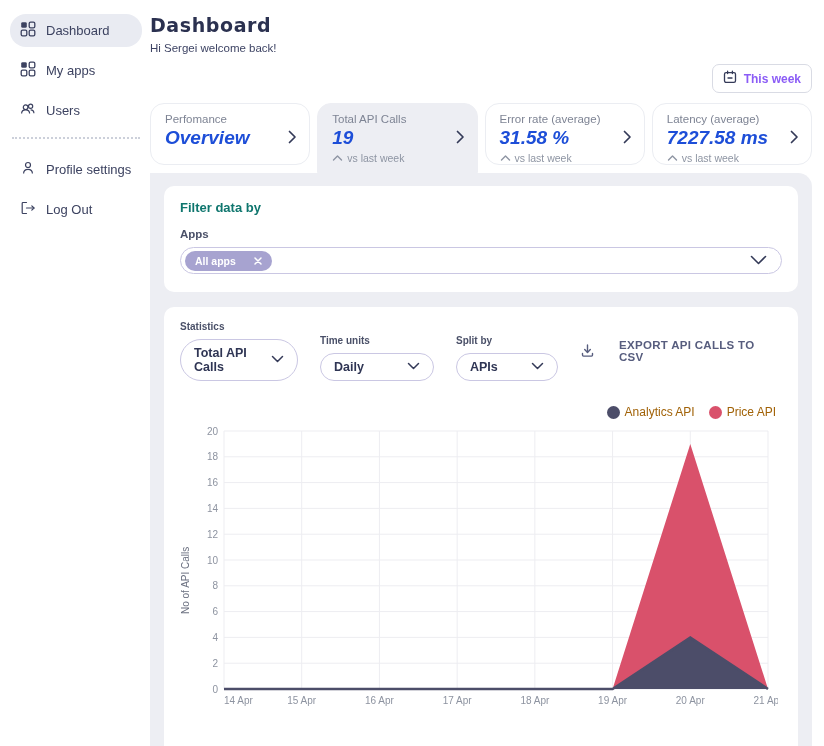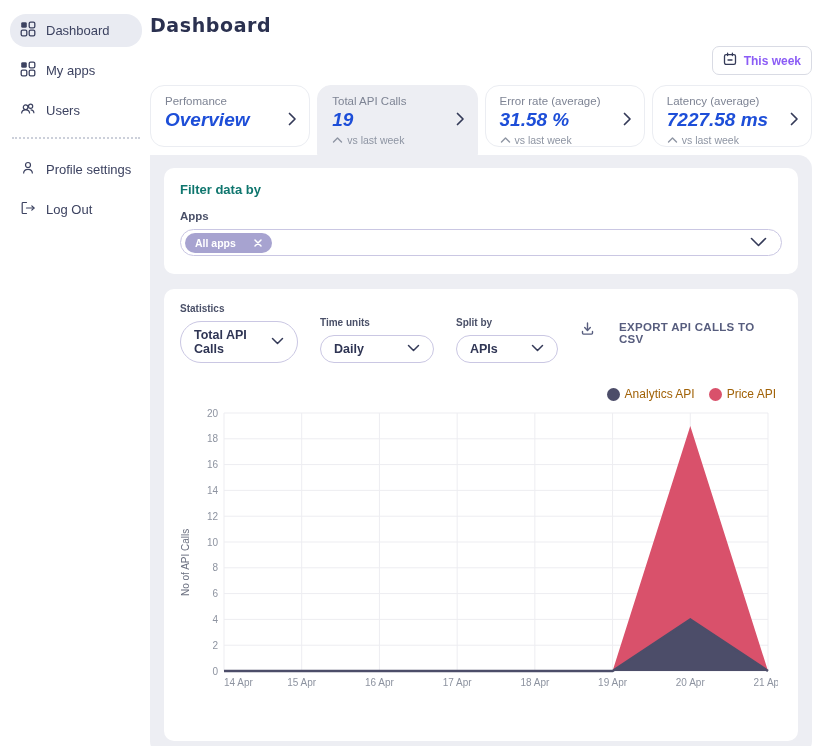--- a/index.html
+++ b/index.html
@@ -50,21 +50,21 @@
     border-radius:999px; font-size:10.5px; font-weight:bold; padding:4px 10px; cursor:pointer; }
   .apps-select .chev { margin-left:auto; }
 
   .stats-card { margin-top:15px; padding:14px 16px 44px 16px; }
   .controls { display:flex; gap:22px; align-items:flex-end; }
   .ctl-label { font-size:10px; font-weight:bold; color:#4a5068; margin-bottom:7px; }
   .pill { display:flex; align-items:center; justify-content:space-between; gap:10px;
     border:1.5px solid #cac7e3; border-radius:999px; padding:6px 13px;
     font-size:12.5px; font-weight:bold; color:#2f3554; cursor:pointer; }
   .pill-statistics { width:118px; } .pill-time { width:114px; } .pill-split { width:102px; }
-  .export-link { margin-left:auto; align-self:center; display:flex; gap:24px;
+  .export-link { margin-left:auto; align-self:center; display:flex; align-items:center; gap:24px;
     font-size:11.5px; font-weight:bold; letter-spacing:.3px; color:#575d7e; cursor:pointer; }
 
   .legend { display:flex; justify-content:flex-end; align-items:center; gap:14px;
     margin:24px 6px 4px 0; font-size:12px; color:#a16207; }
   .legend-item { display:flex; align-items:center; gap:5px; }
   .legend-dot { width:13px; height:13px; border-radius:50%; }
 
   .chart-wrap { display:flex; align-items:stretch; margin-top:2px; }
   .ylabel { writing-mode:vertical-rl; transform:rotate(180deg); font-size:10px;
     color:#6b7080; text-align:center; padding-bottom:22px; width:14px; }
@@ -117,20 +117,21 @@
             <path d="M6.5 8h7.5"></path>
             <path d="M11.8 5.8L14 8l-2.2 2.2"></path>
           </svg></span>
       <span>Log Out</span>
     </div>
   </nav>
 
   <div class="main">
 
     <h1 class="page-title">Dashboard</h1>
+    <div class="page-subtitle">Hi Sergei welcome back!</div>
 
     <div class="week-row">
       <button class="week-btn">
         <span><svg width="14" height="14" viewBox="0 0 14 14" fill="none" stroke="#343a58" stroke-width="1.3" stroke-linecap="round">
               <rect x="1.5" y="2.6" width="11" height="9.8" rx="1.6"></rect>
               <path d="M4.6 1.2v2.4M9.4 1.2v2.4"></path>
               <path d="M5 8h4"></path>
             </svg></span>
         <span>This week</span>
       </button>

